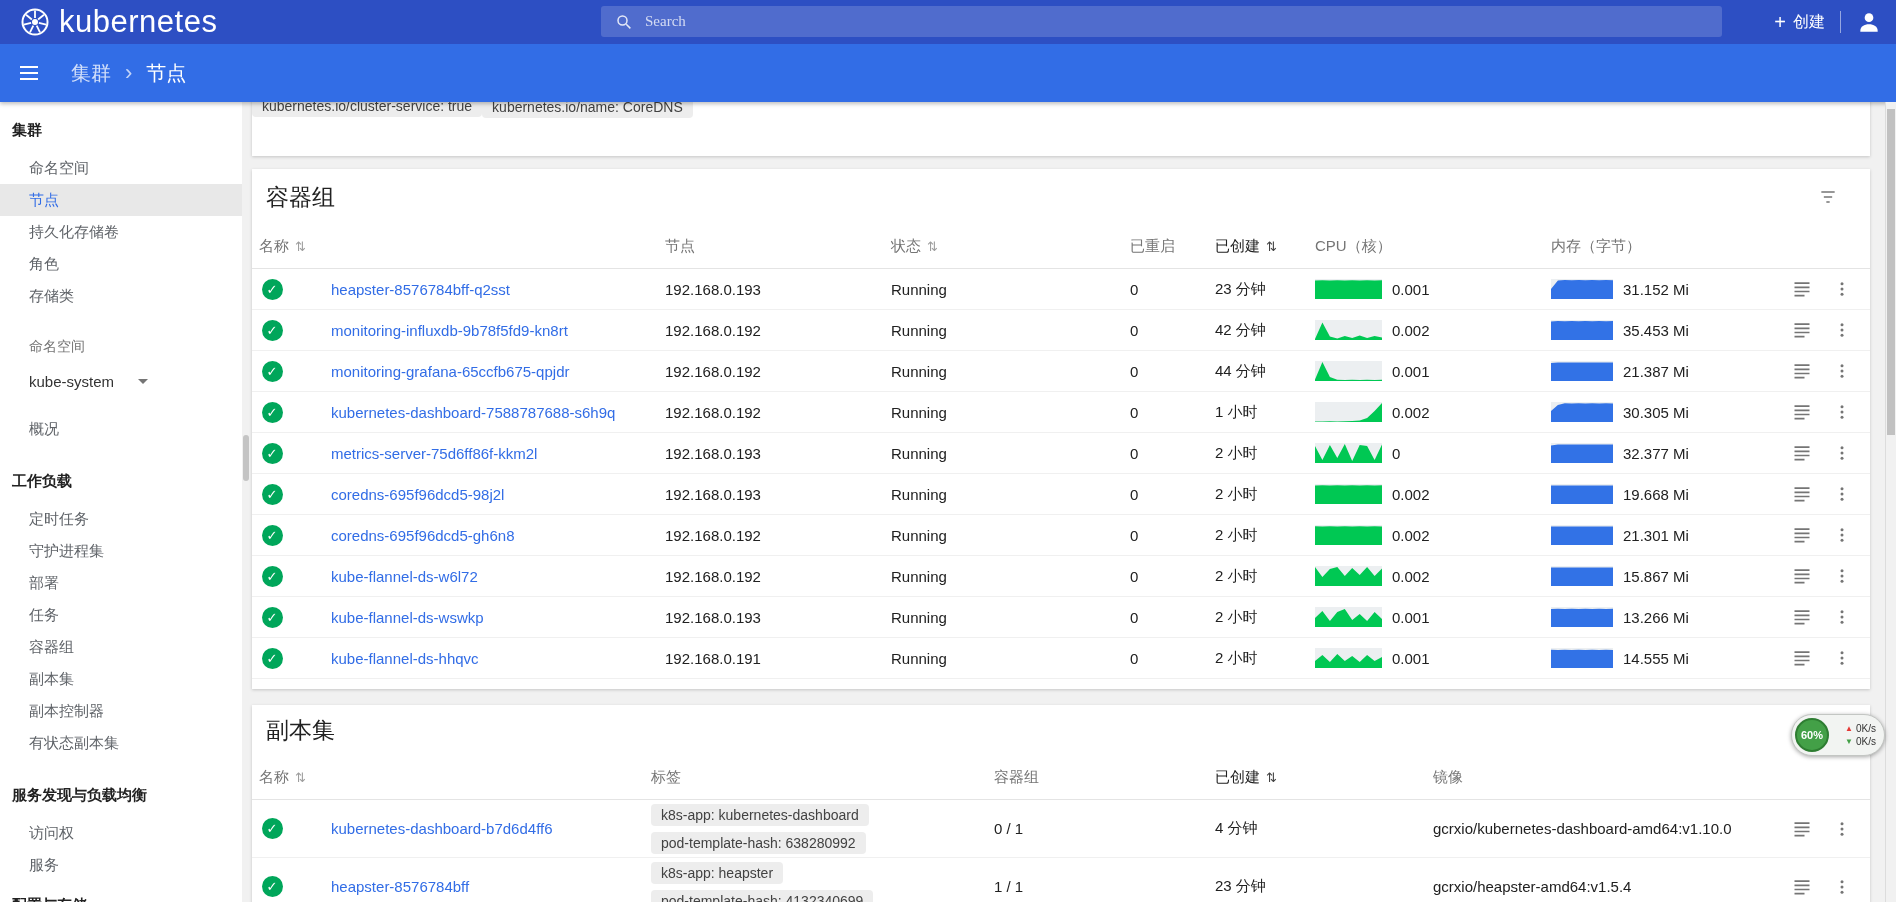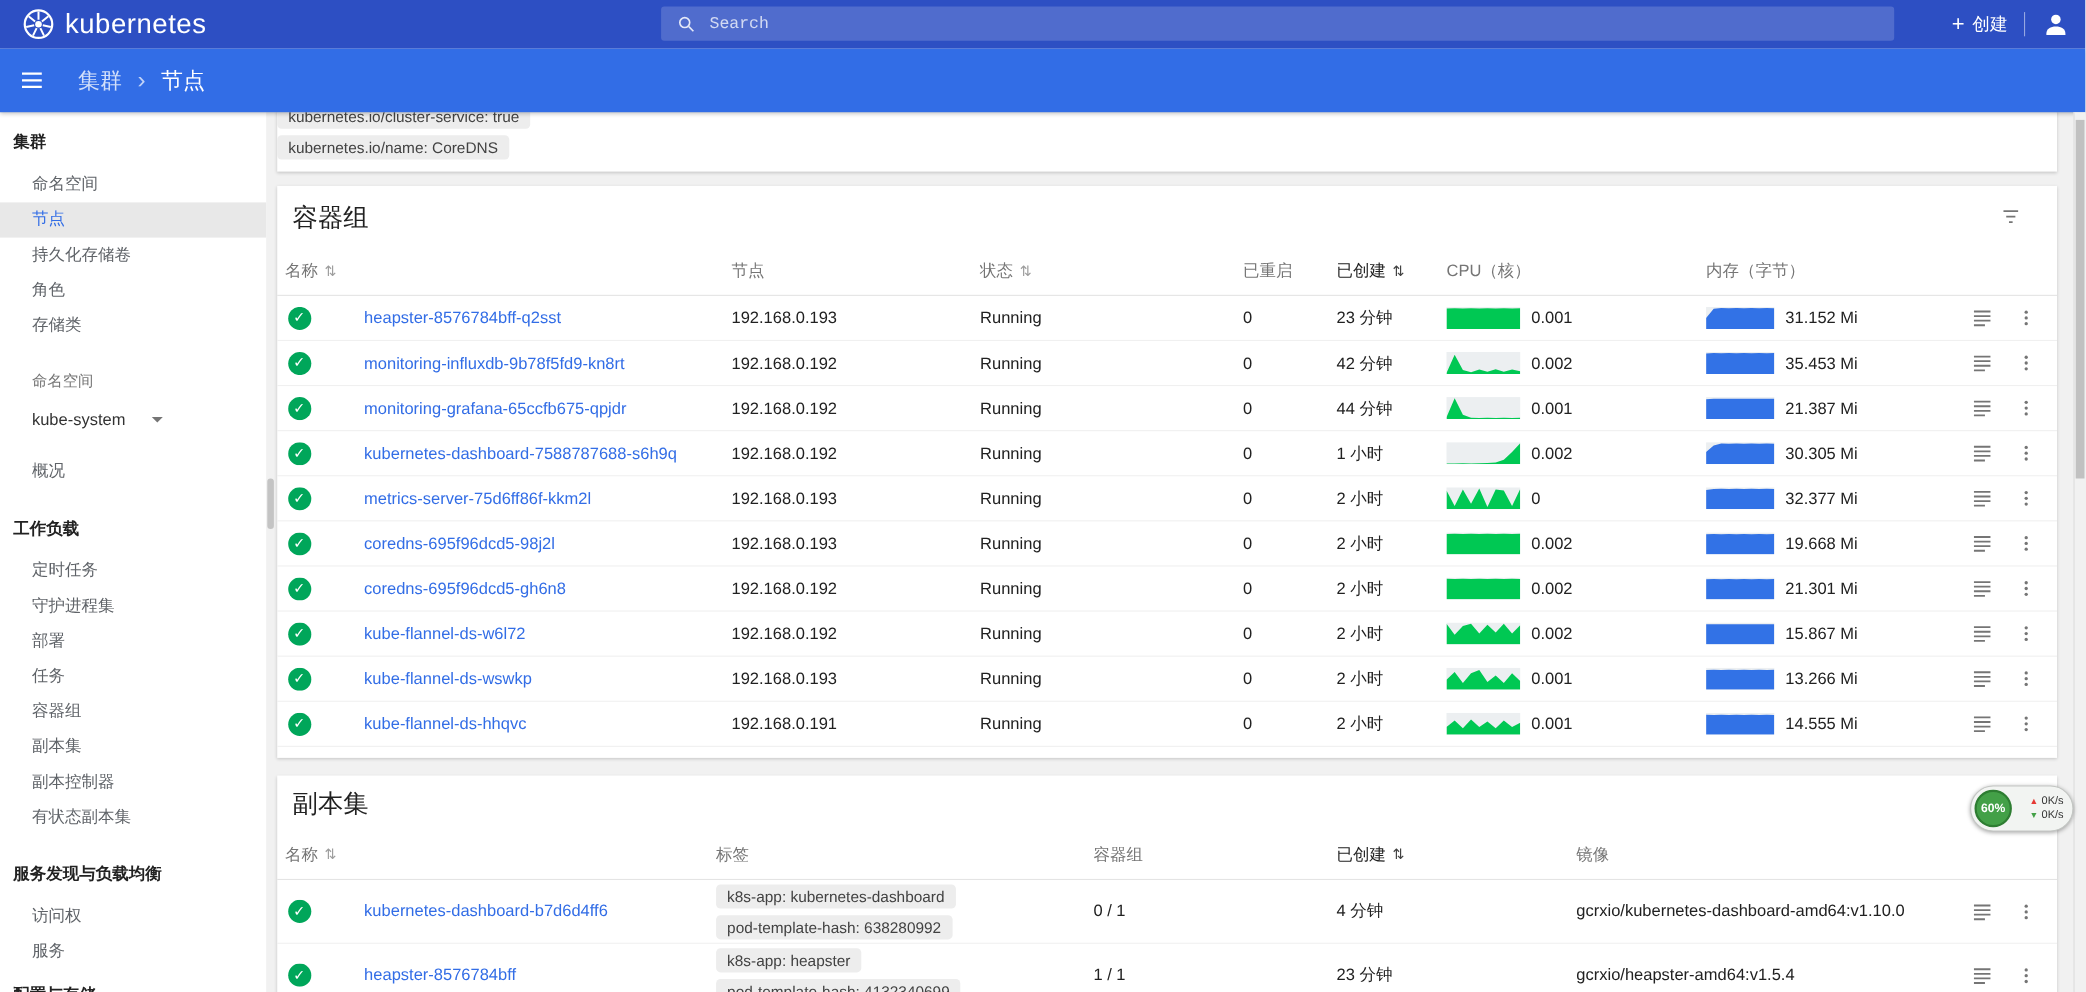--- a/index.html
+++ b/index.html
@@ -2,25 +2,25 @@
 <html><head>
 <meta charset="utf-8">
 <style>
   html,body{margin:0;padding:0;width:1896px;height:902px;overflow:hidden;
     font-family:"Liberation Sans","DejaVu Sans",sans-serif;background:#f1f1f1;}
   .app{position:relative;width:1896px;height:902px;overflow:hidden;background:#f1f1f1;}
 
   
   .topbar{position:absolute;left:0;top:0;width:1896px;height:44px;background:#2d4fc3;z-index:20;}
   .brand{position:absolute;left:20px;top:0;height:44px;display:flex;align-items:center;}
-  .brand-text{color:#fff;font-size:25px;letter-spacing:.5px;margin-left:9px;}
+  .brand-text{color:#fff;font-size:31px;letter-spacing:.5px;margin-left:9px;}
   .search{position:absolute;left:601px;top:6px;width:1121px;height:31px;background:rgba(255,255,255,.17);
     border-radius:3px;display:flex;align-items:center;padding-left:14px;box-sizing:border-box;}
   .search input{flex:1;background:transparent;border:none;outline:none;color:#fff;font-size:15px;margin-left:10px;
-    font-family:Liberation Mono, monospace;}
+    font-family:Liberation Serif, serif;}
   .search input::placeholder{color:rgba(255,255,255,.75);}
   .tb-right{position:absolute;right:14px;top:0;height:44px;display:flex;align-items:center;gap:15px;}
   .create-btn{display:flex;align-items:center;color:#fff;font-size:16px;cursor:pointer;}
   .create-btn .plus{font-size:20px;margin-right:7px;font-weight:400;}
   .tb-divider{width:1px;height:22px;background:rgba(255,255,255,.5);}
 
   
   .navbar{position:absolute;left:0;top:44px;width:1896px;height:58px;background:#326de6;
     display:flex;align-items:center;z-index:19;box-shadow:0 2px 4px rgba(0,0,0,.25);}
   .hamburger{margin-left:17px;cursor:pointer;display:flex;}
@@ -42,21 +42,21 @@
     border-top:5px solid #757575;margin-left:24px;}
   .overview-item{margin-top:16px;}
   .sec-gap{margin-top:20px;}
   .cfg-gap{margin-top:8px;}
   .sidebar-thumb{position:absolute;left:243px;top:435px;width:6px;height:46px;background:#c4c4c4;border-radius:3px;z-index:8;}
 
   
   .main{position:absolute;left:242px;top:102px;right:0;bottom:0;background:#f1f1f1;overflow:hidden;}
   .card{position:absolute;left:10px;width:1618px;background:#fff;box-shadow:0 1px 3px rgba(0,0,0,.18);}
 
-  .labels-card{top:-12px;height:66px;display:flex;flex-direction:column;align-items:flex-start;
+  .labels-card{top:-12px;height:66px;display:flex;flex-direction:row;align-items:flex-start;
     box-sizing:border-box;}
   .chip{display:inline-block;background:#ededed;color:#424242;font-size:14px;line-height:16px;
     padding:3px 10px;border-radius:4px;white-space:nowrap;}
   .labels-card .chip:nth-child(1){margin-top:5px;}
   .labels-card .chip:nth-child(2){margin-top:6px;}
 
   .pods-card{top:67px;height:520px;}
   .rs-card{top:603px;height:320px;}
 
   .card-head{display:flex;align-items:center;justify-content:space-between;height:56px;padding:0 32px 0 14px;}

